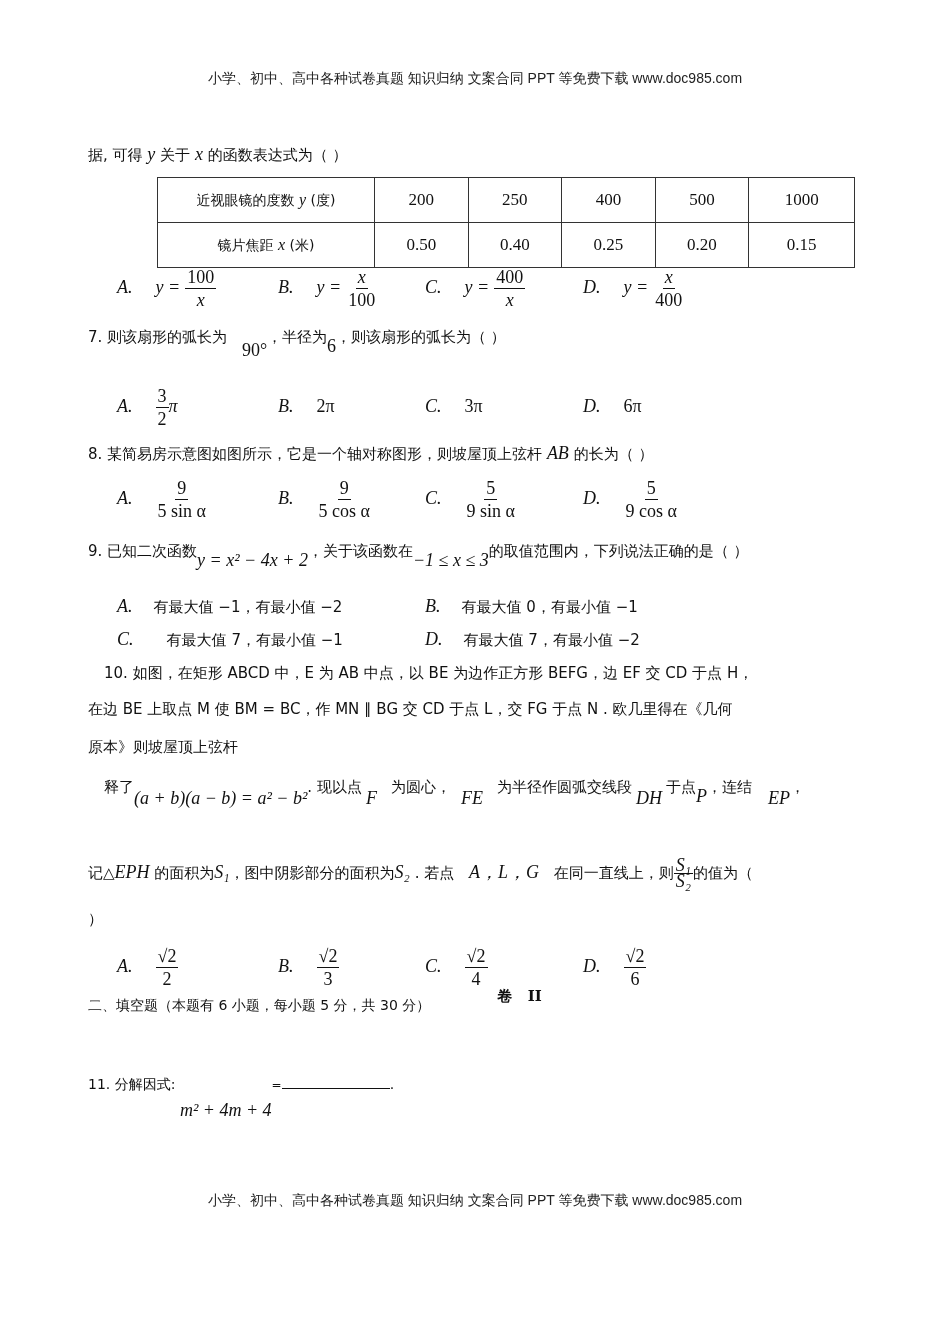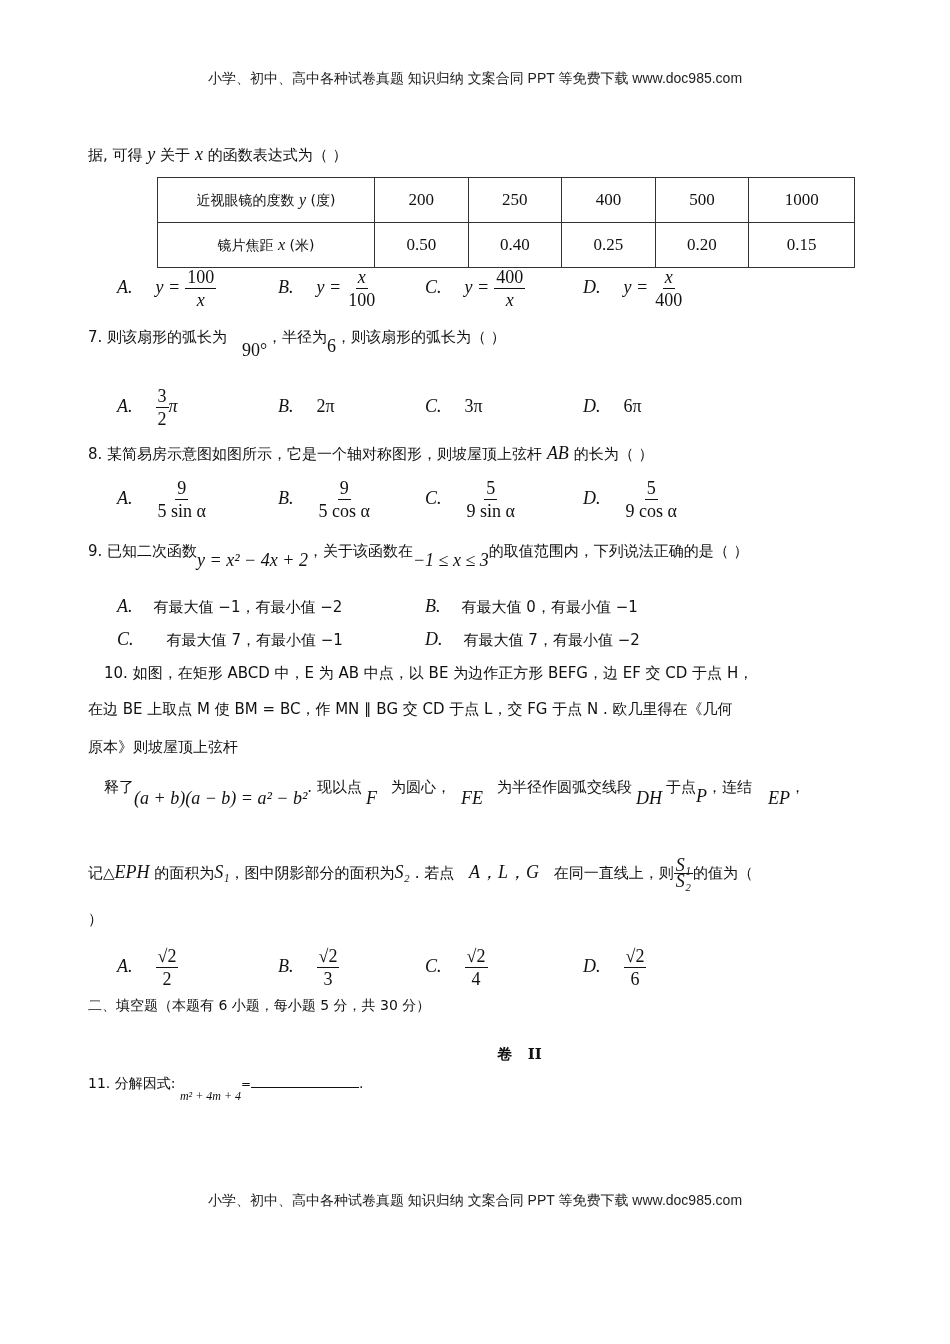--- a/index.html
+++ b/index.html
@@ -221,21 +221,21 @@
     </span>
 </div>
 <div class="abs" style="left:583px; top:945px;">
   <span class="opt">D.</span>
   <span class="frac" style="margin-left:18px">
       <span class="num">√2</span>
       <span class="den">6</span>
     </span>
 </div>
 
-<div class="abs" style="left:0; width:919px; text-align:center; top:1045px; font-family:'DejaVu Serif', serif; font-weight:bold; font-size:15px; padding-left:0;"><span style="margin-left:120px; white-space:pre">卷   II</span></div>
+<div class="abs" style="left:0; width:919px; text-align:center; top:987px; font-family:'DejaVu Serif', serif; font-weight:bold; font-size:15px; padding-left:0;"><span style="margin-left:120px; white-space:pre">卷   II</span></div>
 <div class="abs cjk" style="left:88px; top:997px;">二、填空题（本题有 6 小题，每小题 5 分，共 30 分）</div>
 <div class="abs cjk" style="left:88px; top:1073px;">
   <span>11.</span>
   <span>分解因式:</span>
-  <span class="m" style="position:relative; top:12px; font-size:12px">m² + 4m + 4</span><span style="font-size:12px">=</span><span class="blank"></span><span>.</span>
+  <span class="m" style="position:relative; top:27px; font-size:18px">m² + 4m + 4</span><span style="font-size:12px">=</span><span class="blank"></span><span>.</span>
 </div>
 
 <div class="abs banner" style="top:1192px;">小学、初中、高中各种试卷真题 知识归纳 文案合同 PPT 等免费下载  www.doc985.com</div>
 
 </body></html>

